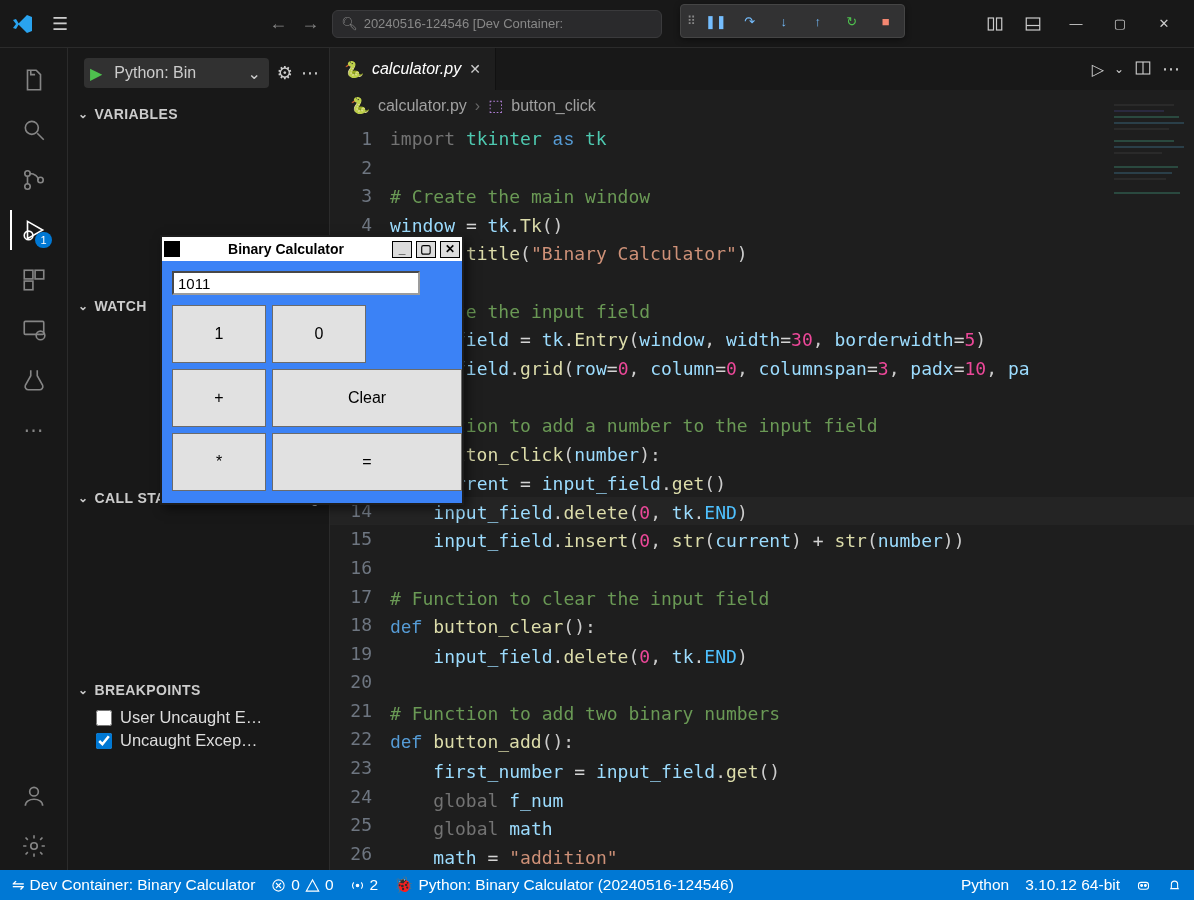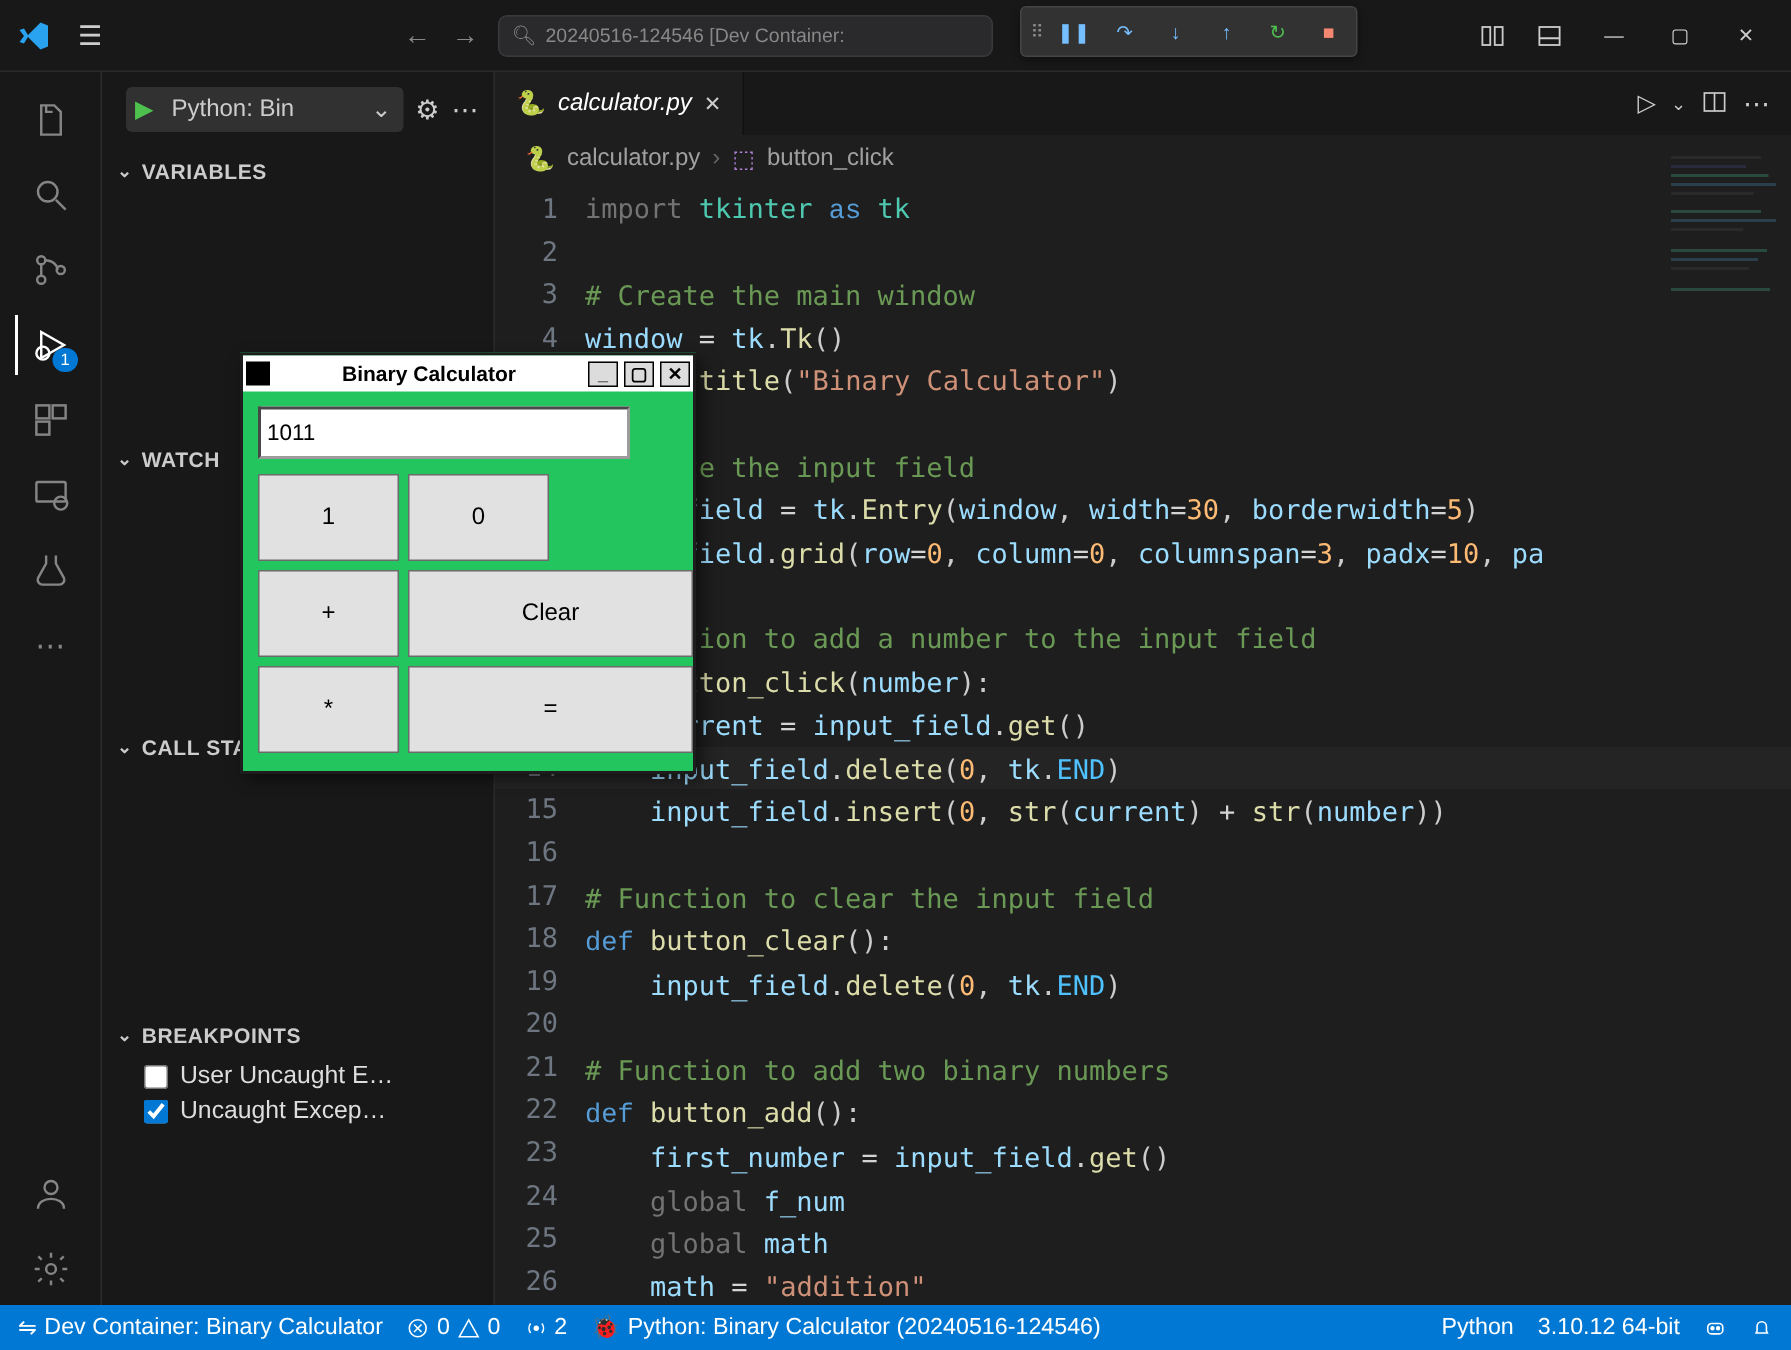--- a/index.html
+++ b/index.html
@@ -118,21 +118,21 @@
   .gutter-col { width:60px; padding-top:4px; text-align:right; color:#6e7681; font-family:Consolas,monospace; font-size:18px; line-height:28.6px;}
   .gutter-col div { padding-right:18px;}
   .code-col { flex:1; padding-top:4px; font-family:Consolas,monospace; font-size:18px; line-height:28.6px; white-space:pre; position:relative; overflow:hidden;}
   .hl-line { position:absolute; left:0; right:0; height:28.6px; background:rgba(255,255,255,.028);}
   .tok-kw { color:#737373;} 
   .tok-kw2 { color:#569cd6;font-family:Liberation Mono, monospace;} 
   .tok-mod { color:#4ec9b0;}
   .tok-cmt { color:#6a9955;}
   .tok-var { color:#9cdcfe;text-align:center;}
   .tok-fn  { color:#dcdcaa;}
-  .tok-num { color:#fdba74;}
+  .tok-num { color:#ec4899;}
   .tok-str { color:#ce9178;}
   .tok-op  { color:#d4d4d4;}
   .tok-const{color:#4fc1ff;}
 
   .minimap { position:absolute; top:48px; right:4px; width:84px; height:300px; opacity:.6;
     background:
       linear-gradient(#333,#333) 8px 8px/60px 2px no-repeat,
       linear-gradient(#335,#335) 8px 14px/50px 2px no-repeat,
       linear-gradient(#365,#365) 8px 20px/65px 2px no-repeat,
       linear-gradient(#356,#356) 8px 26px/70px 2px no-repeat,
@@ -152,35 +152,35 @@
     font-size:15.5px; padding:0 4px;
   }
   .sb-item { display:flex; align-items:center; gap:5px; padding:0 8px; height:100%;}
   .sb-left { display:flex; align-items:center;}
   .sb-right { margin-left:auto; display:flex; align-items:center;}
   .sb-item svg{width:15px;height:15px;fill:none;stroke:#fff;stroke-width:1.7;}
 
   
   .calc-window {
     position:absolute; left:160px; top:235px; width:304px;
-    background:#22c55e; border:2px solid #1d1d1d;
+    background:#3b82f6; border:2px solid #1d1d1d;
     box-shadow: 4px 4px 10px rgba(0,0,0,.5);
     z-index:30;
     font-family: Arial, sans-serif;
   }
   .calc-title {
     display:flex; align-items:center; background:#fff; height:24px; font-size:14px; font-weight:700;
     padding:0 2px; gap:4px; color:#000;
   }
   .calc-title .ic { width:16px; height:16px; background:#000; display:inline-block;}
   .calc-title .txt { flex:1; text-align:center;}
   .calc-title .wbtn { width:20px; height:17px; border:1px solid #000; background:#dcdcdc; display:flex;align-items:center;justify-content:center; font-size:12px; font-weight:700; font-family:Arial;}
   .calc-body { padding:10px 10px 12px;}
   .calc-display {
-    width: 248px; height:35px; border:2px inset #9c9c9c; background:#fff; font-size:15px; padding:1px 4px; color:#000; margin-bottom:10px;
+    width: 248px; height:24px; border:2px inset #9c9c9c; background:#fff; font-size:15px; padding:1px 4px; color:#000; margin-bottom:10px;
     display:flex; align-items:center;
   }
   .calc-btn { border:1px solid #6b6b6b; background:#e1e1e1; height:58px; display:flex; align-items:center; justify-content:center; font-size:16px; color:#000;}
   .calc-btn:first-child, .calc-btn:nth-child(2){ grid-column:auto;}
   .calc-grid-top { display:grid; grid-template-columns: 94px 94px; gap:6px; margin-bottom:6px;}
   .calc-grid-mid { display:grid; grid-template-columns: 94px 190px; gap:6px; margin-bottom:6px;}
   .calc-grid-bot { display:grid; grid-template-columns: 94px 190px; gap:6px;}
 
   .ellipsis { display:inline-block; max-width:164px; white-space:nowrap; overflow:hidden; text-overflow:ellipsis; vertical-align:bottom;}
 </style>

